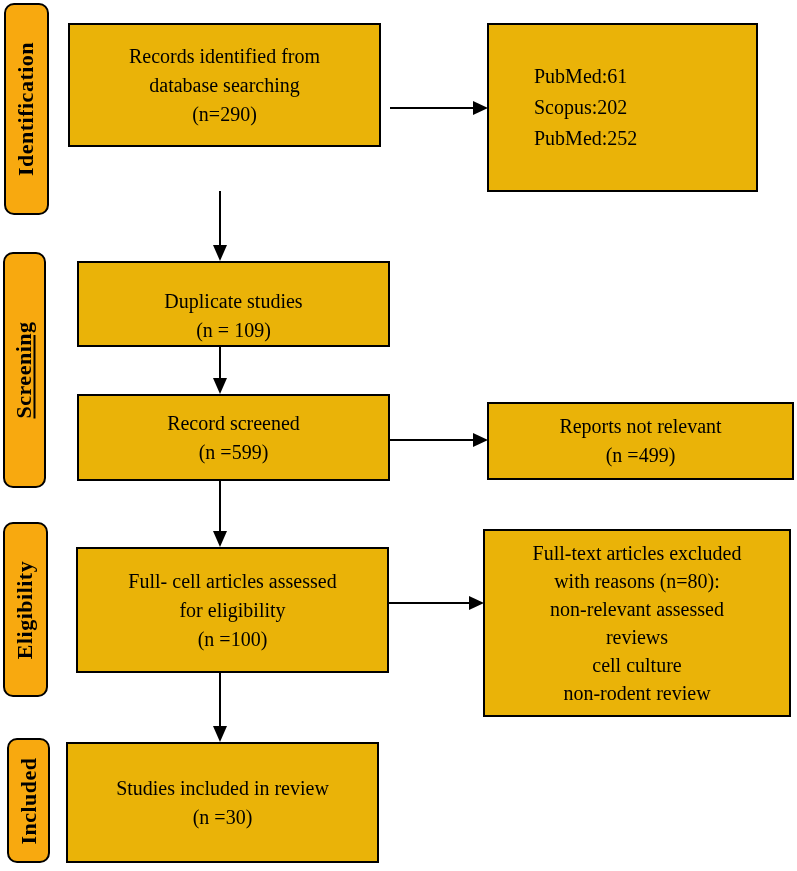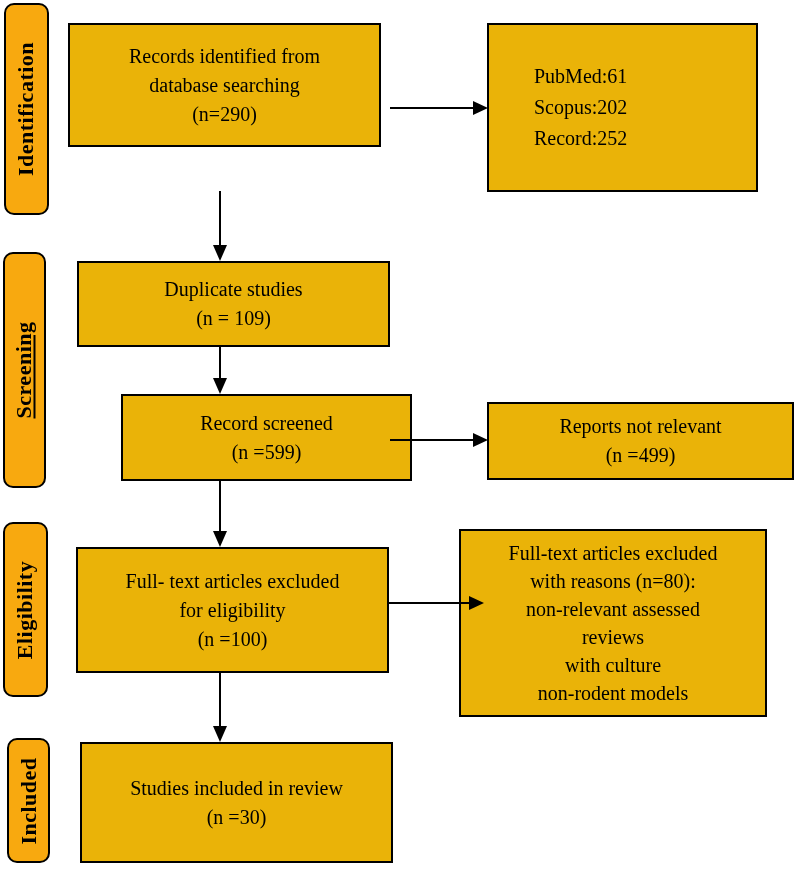--- a/index.html
+++ b/index.html
@@ -49,28 +49,28 @@
     line-height: 1.45;
   }
   .fbox.left-text {
     align-items: flex-start;
     text-align: left;
     padding-left: 45px;
     line-height: 1.55;
   }
   
   #box-records   { left: 68px;  top: 23px;  width: 313px; height: 124px; }
-  #box-duplicate { left: 77px;  top: 261px; width: 313px; height: 86px;  }
-  #box-screened  { left: 77px;  top: 394px; width: 291px; height: 87px; margin-left: 44px;  }
+  #box-duplicate { left: 77px;  top: 261px; width: 313px; height: 86px; justify-content: flex-end;  }
+  #box-screened  { left: 77px;  top: 394px; width: 313px; height: 87px;  }
   #box-fulltext  { left: 76px;  top: 547px; width: 313px; height: 126px; }
-  #box-included  { left: 80px;  top: 742px; width: 313px; height: 121px; }
+  #box-included  { left: 66px;  top: 742px; width: 313px; height: 121px; }
   
   #box-databases   { left: 487px; top: 23px;  width: 271px; height: 169px; }
   #box-notrelevant { left: 487px; top: 402px; width: 307px; height: 78px;  }
-  #box-excluded    { left: 459px; top: 529px; width: 308px; height: 188px; line-height: 1.4; }
+  #box-excluded    { left: 483px; top: 529px; width: 308px; height: 188px; line-height: 1.4; }
   
   #stage-identification { left: 4px; top: 3px;   width: 45px; height: 212px; }
   #stage-screening      { left: 3px; top: 252px; width: 43px; height: 236px; }
   #stage-eligibility    { left: 3px; top: 522px; width: 45px; height: 175px; }
   #stage-included       { left: 7px; top: 738px; width: 43px; height: 125px; }
   
   #arrows {
     position: absolute;
     left: 0; top: 0;
     width: 797px;
@@ -105,45 +105,45 @@
     </div>
   <div class="fbox" id="box-duplicate">
       <div>Duplicate studies</div>
       <div>(n = 109)</div>
     </div>
   <div class="fbox" id="box-screened">
       <div>Record screened</div>
       <div>(n =599)</div>
     </div>
   <div class="fbox" id="box-fulltext">
-      <div>Full- text articles excluded</div>
+      <div>Full- cell articles assessed</div>
       <div>for eligibility</div>
       <div>(n =100)</div>
     </div>
   <div class="fbox" id="box-included">
       <div>Studies included in review</div>
       <div>(n =30)</div>
     </div>
 
   <div class="fbox left-text" id="box-databases">
       <div>PubMed:61</div>
       <div>Scopus:202</div>
-      <div>Record:252</div>
+      <div>PubMed:252</div>
     </div>
   <div class="fbox" id="box-notrelevant">
       <div>Reports not relevant</div>
       <div>(n =499)</div>
     </div>
   <div class="fbox" id="box-excluded">
       <div>Full-text articles excluded</div>
       <div>with reasons (n=80):</div>
       <div>non-relevant assessed</div>
       <div>reviews</div>
-      <div>with culture</div>
-      <div>non-rodent models</div>
+      <div>cell culture</div>
+      <div>non-rodent review</div>
     </div>
 
   <svg id="arrows" viewBox="0 0 797 871" xmlns="http://www.w3.org/2000/svg">
     <g>
       <line x1="390" y1="108" x2="477" y2="108"></line>
       <polygon points="473,101 473,115 488,108"></polygon>
     </g>
     <g>
       <line x1="220" y1="191" x2="220" y2="248"></line>
       <polygon points="213,245 227,245 220,261"></polygon>

